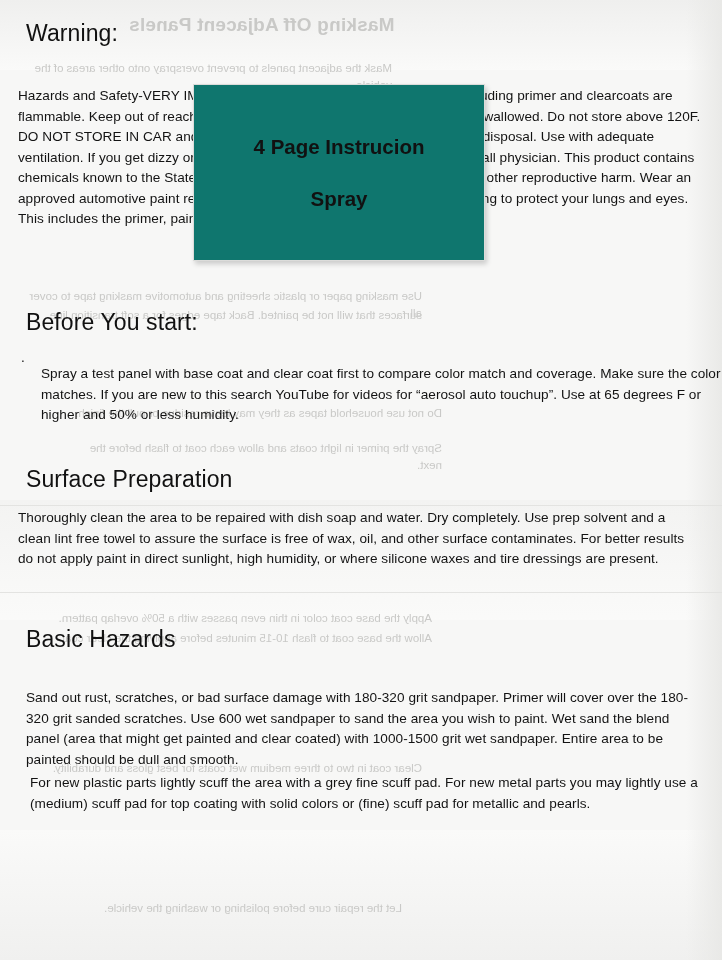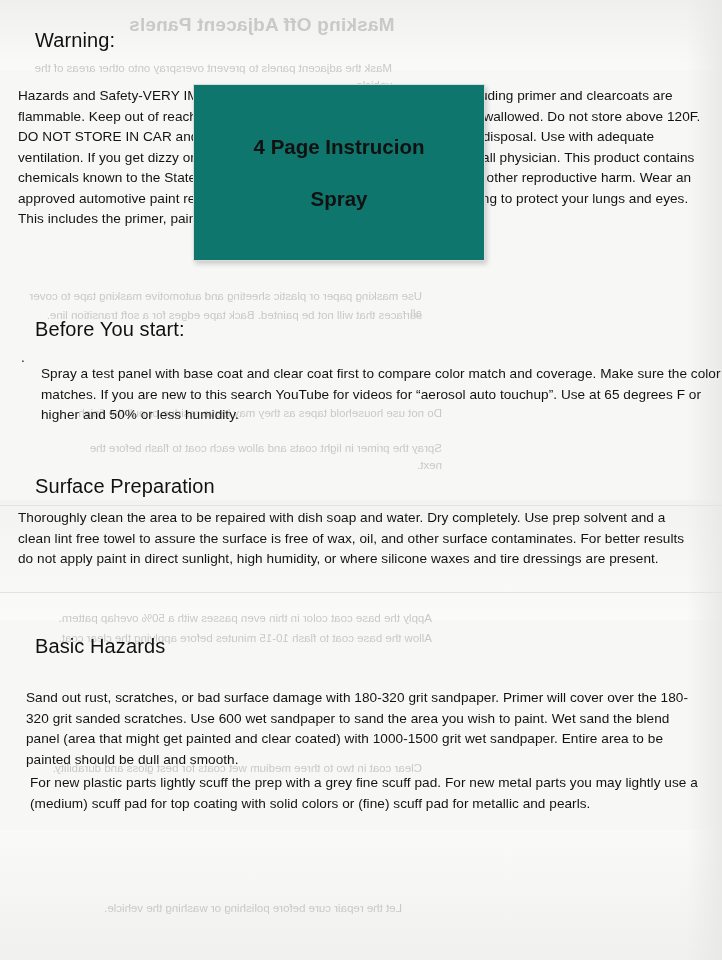--- a/index.html
+++ b/index.html
@@ -73,23 +73,23 @@
   .content {
     position: absolute;
     left: 18px;
     top: 0;
     width: 690px;
   }
 
   h2.heading {
     font-family: "Liberation Sans", sans-serif;
     font-weight: normal;
-    font-size: 20px;
+    font-size: 23px;
     color: #111;
-    margin: 17px;
+    margin: 8px;
     letter-spacing: .1px;
   }
 
   p.body {
     font-size: 13.6px;
     line-height: 20.5px;
     color: #131313;
     margin: 0;
     letter-spacing: .05px;
   }
@@ -179,21 +179,21 @@
       <p class="body">Thoroughly clean the area to be repaired with dish soap and water.  Dry completely. Use prep solvent and a clean lint free towel to assure the surface is free of wax, oil, and other surface contaminates. For better results do not apply paint in direct sunlight, high humidity, or where silicone waxes and tire dressings are present.</p>
     </div>
 
     <div class="blk" style="left:0; top:618px; width:360px;">
       <h2 class="heading">Basic Hazards</h2>
     </div>
     <div class="blk" style="left:8px; top:688px; width:680px;">
       <p class="body">Sand out rust, scratches, or bad surface damage with 180-320 grit sandpaper. Primer will cover over the 180-320 grit sanded scratches. Use 600 wet sandpaper to sand the area you wish to paint. Wet sand the blend panel (area that might get painted and clear coated) with 1000-1500 grit wet sandpaper. Entire area to be painted should be dull and smooth.</p>
     </div>
     <div class="blk" style="left:12px; top:773px; width:672px;">
-      <p class="body">For new plastic parts lightly scuff the prep with a grey fine scuff pad. For new metal parts you may lightly use a (medium) scuff pad for top coating with solid colors or (fine) scuff pad for metallic and pearls.</p>
+      <p class="body">For new plastic parts lightly scuff the area with a grey fine scuff pad. For new metal parts you may lightly use a (medium) scuff pad for top coating with solid colors or (fine) scuff pad for metallic and pearls.</p>
     </div>
 
   </div>
 
   <div id="sticker">
     <div class="line line1">4 Page Instrucion</div>
     <div class="line">Spray</div>
   </div>
 
 </div>

